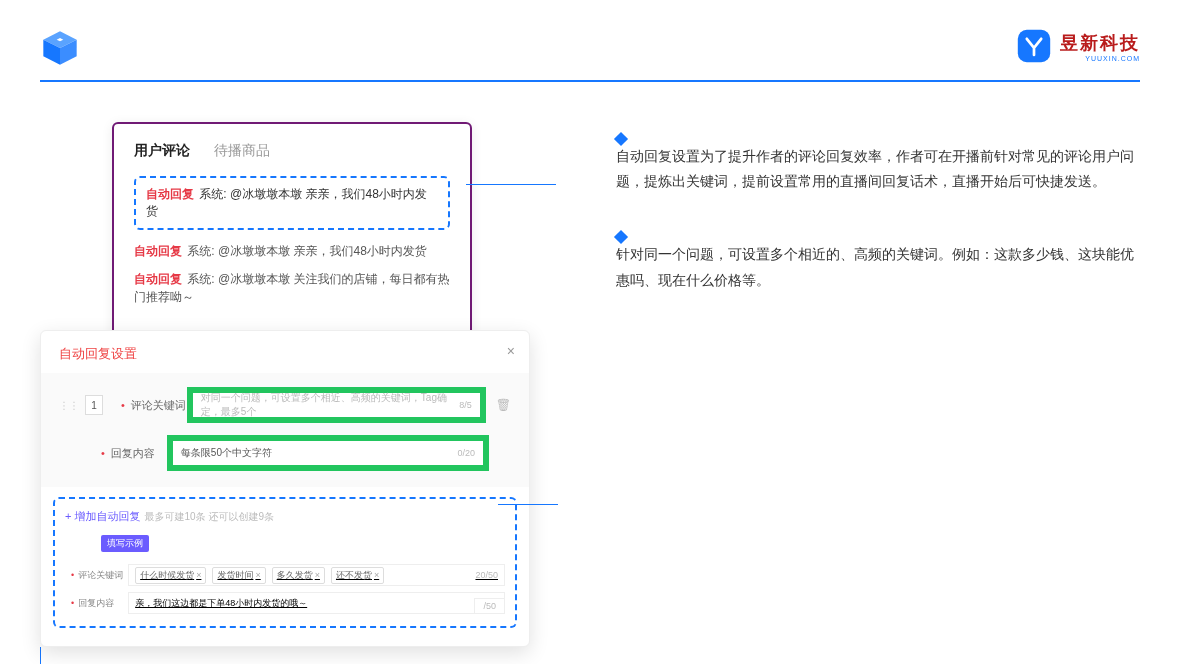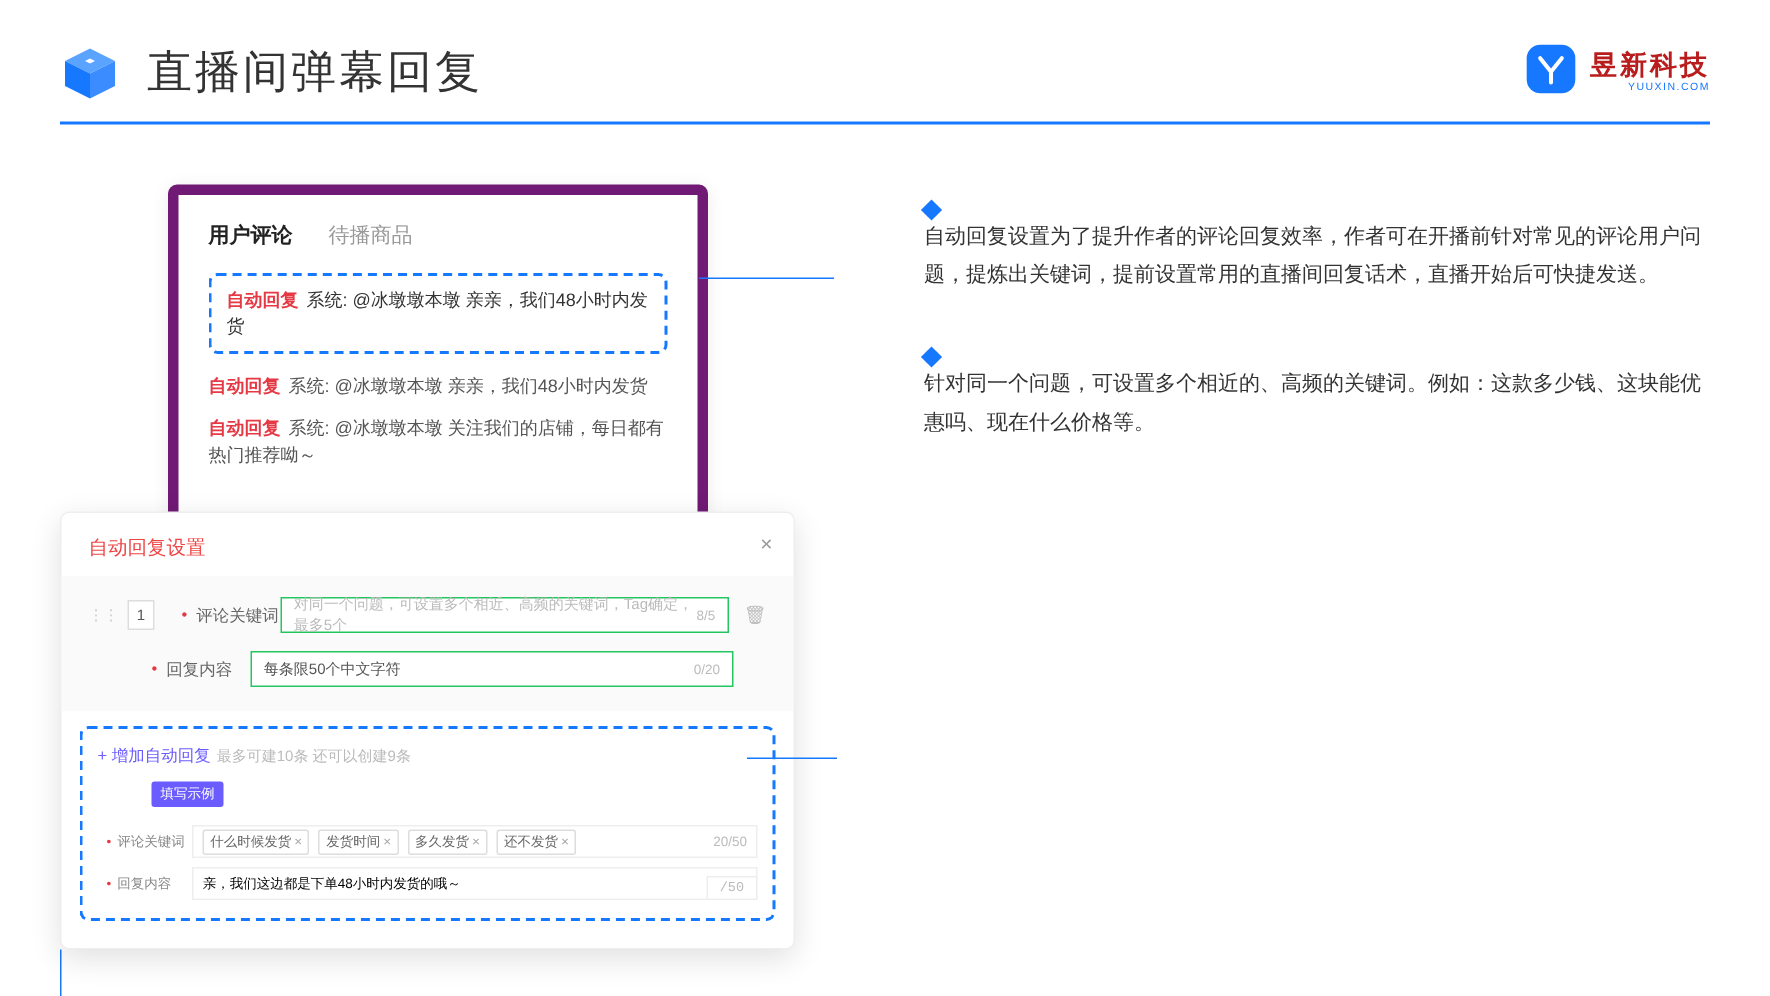--- a/index.html
+++ b/index.html
@@ -23,69 +23,68 @@
 
 .section-head { display: flex; align-items: center; margin-bottom: 28px; }
 .bubble-icon { width: 28px; height: 28px; margin-right: 14px; position: relative; }
 .bubble-blue { position: absolute; width: 22px; height: 22px; background: #1677ff; border-radius: 50%; left: 0; top: 0; }
 .bubble-yellow { position: absolute; width: 12px; height: 12px; background: #ffb300; border-radius: 50%; left: 14px; top: 12px; }
 .section-title { font-size: 22px; color: #222; font-weight: 500; letter-spacing: 1px; }
 .bullet-row { display: flex; margin: 0 0 32px 36px; font-size: 14px; color: #333; line-height: 1.8; flex-direction: column; }
 .diamond { width: 10px; height: 10px; background: #1677ff; transform: rotate(45deg); flex-shrink: 0; margin: 6px 14px 0 0; }
 
 
-.card-comments { background: #fff; border: 7px solid #701a75; border-radius: 6px; box-shadow: 0 2px 12px rgba(0,0,0,0.08); padding: 18px 20px 22px 20px; margin-left: 72px; width: 360px; }
+.card-comments { background: #fff; border: 2px solid #701a75; border-radius: 6px; box-shadow: 0 2px 12px rgba(0,0,0,0.08); padding: 18px 20px 22px 20px; margin-left: 72px; width: 360px; }
 .tab-row { display: flex; gap: 24px; margin-bottom: 16px; font-size: 14px; color: #999; }
 .tab-active { color: #222; font-weight: 700; }
 .highlight-box { border: 2px dashed #1677ff; border-radius: 6px; padding: 8px 10px; margin-bottom: 12px; font-size: 12px; color: #333; position: relative; }
 .red-label { color: #e63946; font-weight: 600; margin-right: 2px; }
 .comment-line { font-size: 12px; color: #555; margin: 10px 0; line-height: 1.5; }
 
 .card-settings { background: #fff; border: 1px solid #eee; border-radius: 6px; box-shadow: 0 6px 20px rgba(0,0,0,0.12); padding: 14px 0 18px 0; width: 490px; position: relative; margin-top: -10px; }
 .settings-title { font-size: 13px; color: #ef4444; padding: 0 18px 10px 18px; }
 .close-x { position: absolute; right: 14px; top: 12px; color: #999; font-size: 14px; }
 .settings-body { padding: 14px 18px 4px 18px; background: #fafafa; margin: 0 0 10px 0; }
 .form-row { display: flex; align-items: center; margin-bottom: 12px; font-size: 11px; }
 .idx-box { width: 18px; height: 20px; border: 1px solid #ddd; background: #fff; text-align: center; line-height: 20px; font-size: 10px; color: #555; margin-right: 8px; }
 .drag-dots { color: #ccc; font-size: 10px; margin-right: 6px; }
 .req-dot { color: #e63946; margin: 0 6px 0 10px; }
 .form-label { color: #666; width: 56px; }
-.fake-input { flex: 1; height: 24px; border: 1px solid #22c55e; background: #fff; padding: 0 8px; display: flex; align-items: center; justify-content: space-between; font-size: 10px; }
+.fake-input { flex: 1; height: 24px; border: 6px solid #22c55e; background: #fff; padding: 12px 8px; display: flex; align-items: center; justify-content: space-between; font-size: 10px; }
 .fake-input .ph { color: #bbb; }
 .fake-input .ph2 { color: #555; }
 .counter { color: #bbb; font-size: 9px; }
 .trash { color: #bbb; margin-left: 10px; font-size: 12px; }
 
 .example-block { border: 2px dashed #1677ff; border-radius: 6px; margin: 6px 12px 0 12px; padding: 10px 10px 12px 10px; position: relative; }
 .add-link { color: #6b5cff; font-size: 11px; margin-bottom: 8px; display: block; }
 .add-sub { color: #bbb; font-size: 10px; margin-left: 4px; }
 .chip-row { display: flex; align-items: center; gap: 6px; }
 .badge-purple { background: #6b5cff; color: #fff; font-size: 9px; padding: 2px 6px; border-radius: 2px; display: inline-block; margin-bottom: 6px; margin-left: 36px; }
 .chip { background: #fff; border: 1px solid #ddd; font-size: 9px; color: #666; padding: 1px 4px; border-radius: 2px; }
 .chip::after { content: "×"; margin-left: 2px; color: #aaa; }
-.ex-input { border: 1px solid #eee; background: #fff; height: 22px; display: flex; align-items: center; justify-content: space-between; padding: 0 6px; font-size: 9px; flex: 1; }
+.ex-input { border: 1px solid #eee; background: #fff; height: 22px; display: flex; align-items: center; justify-content: space-between; padding: 0 6px; font-size: 9px; flex: 1; text-decoration: underline; }
 .ex-label { font-size: 9px; color: #888; width: 50px; }
 .ex-row { display: flex; align-items: center; margin: 6px 0 0 6px; }
 .ex-dot { color: #e63946; margin-right: 4px; font-size: 9px; }
-.ex-counter { position: absolute; right: 10px; bottom: 12px; background: #fff; border: 1px solid #eee; font-size: 9px; color: #bbb; padding: 2px 8px; font-family: Liberation Mono, monospace; }
+.ex-counter { position: absolute; right: 10px; bottom: 12px; background: #fff; border: 1px solid #eee; font-size: 9px; color: #bbb; padding: 2px 8px; }
 .conn1 { left: 448px; top: 62px; width: 68px; height: 320px; border-color: #1677ff; border-style: solid; border-width: 0 0 0 1px; }
 .conn-h1 { position: absolute; left: 426px; top: 62px; width: 90px; height: 1px; background: #1677ff; }
 .conn-h2 { position: absolute; left: 458px; top: 382px; width: 60px; height: 1px; background: #1677ff; }
 </style>
 </head>
 <body>
 
 <div class="header">
   <svg class="logo-icon" viewBox="0 0 48 48">
     <polygon points="24,4 44,14 24,24 4,14" fill="#5aa3ff"></polygon>
     <polygon points="4,14 24,24 24,44 4,34" fill="#1677ff"></polygon>
     <polygon points="44,14 24,24 24,44 44,34" fill="#3b8dff"></polygon>
     <polygon points="24,12 28,14 24,16 20,14" fill="#fff"></polygon>
   </svg>
-  <div class="page-title">直播间弹幕回复</div>
   <div class="brand">
     <svg class="brand-icon" viewBox="0 0 40 40">
       <rect x="2" y="2" width="36" height="36" rx="10" fill="#1677ff"></rect>
       <path d="M12 12 L20 22 L28 12 M20 22 L20 30" stroke="#fff" stroke-width="3" fill="none" stroke-linecap="round"></path>
     </svg>
     <div>
       <div class="brand-text">昱新科技</div>
       <span class="brand-sub">YUUXIN.COM</span>
     </div>
   </div>

